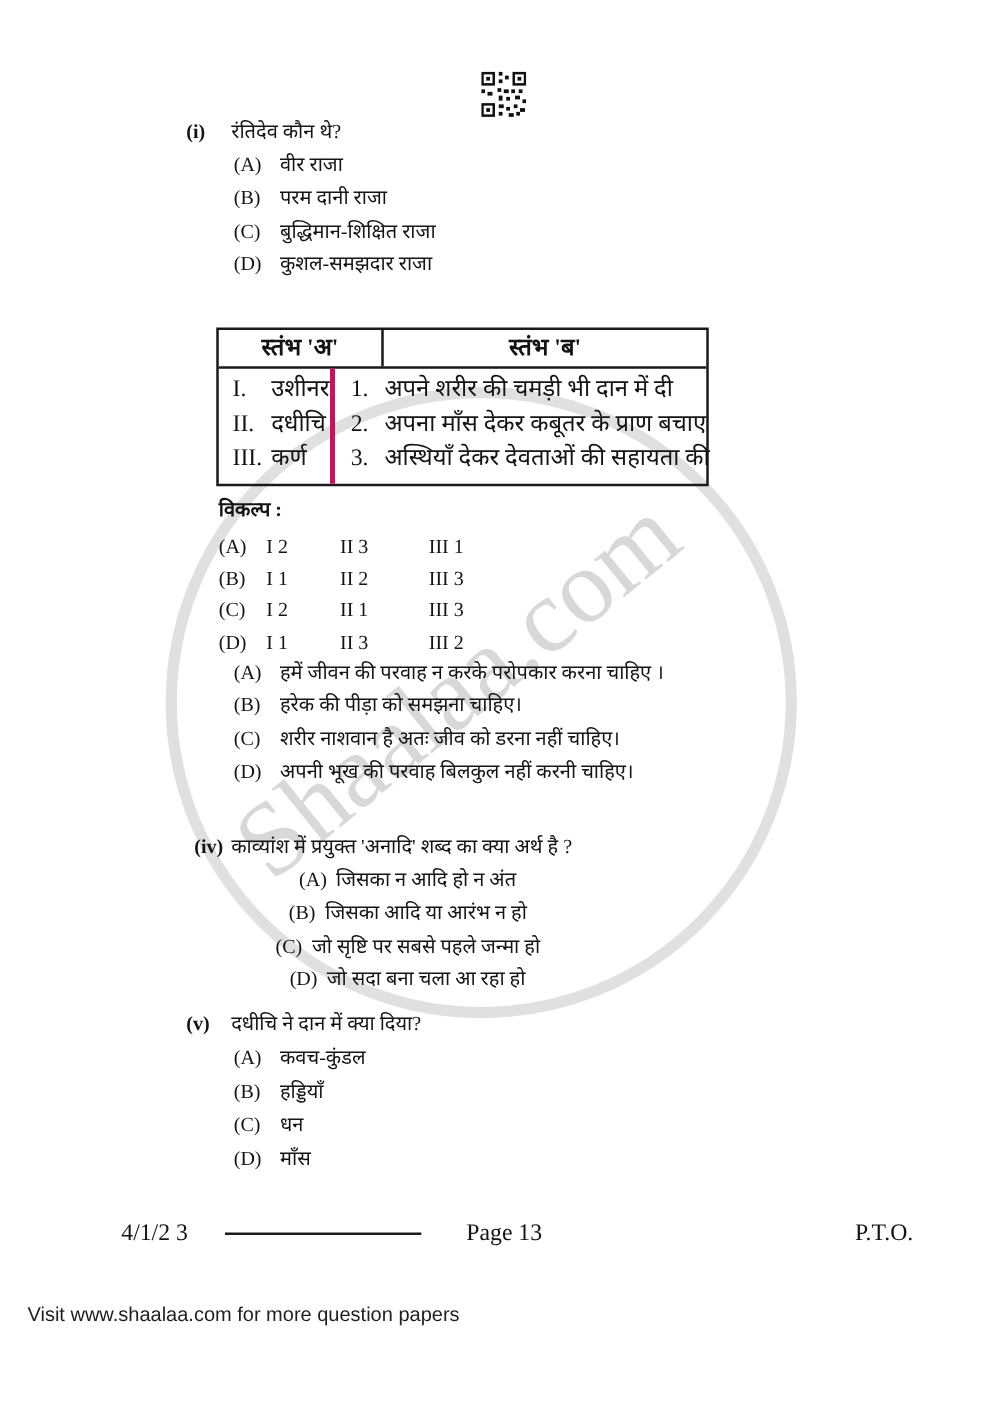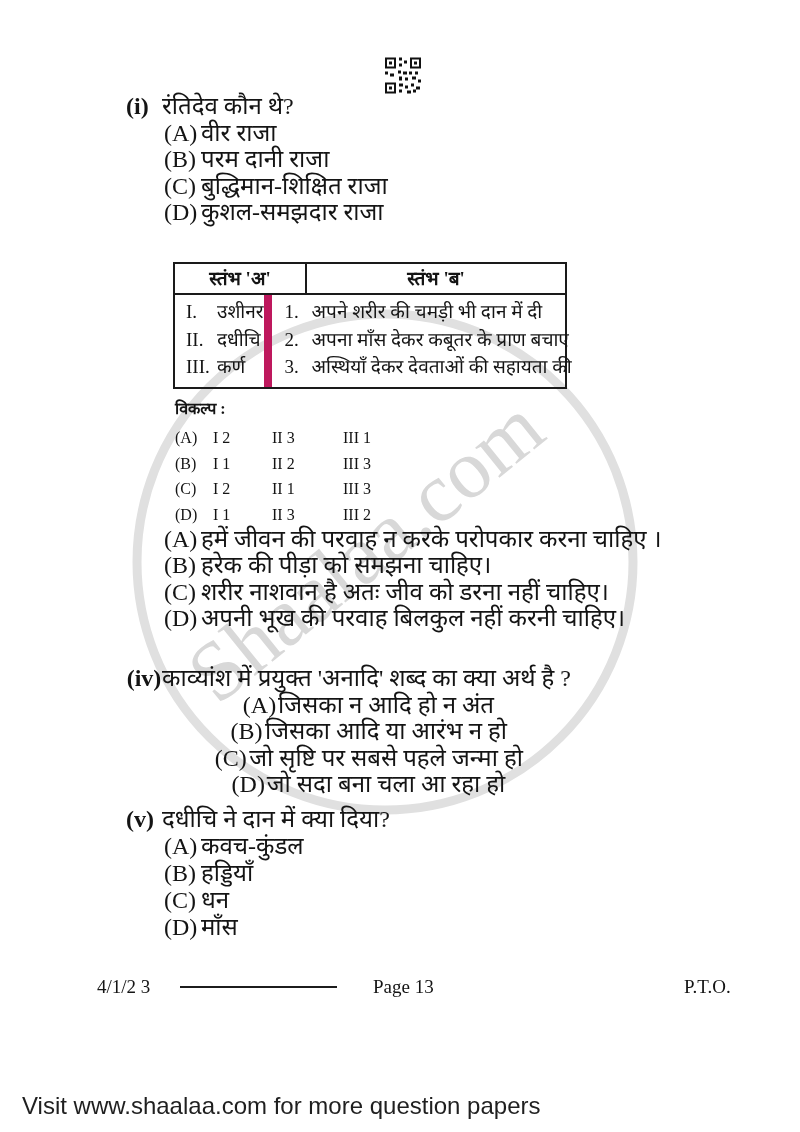--- a/index.html
+++ b/index.html
@@ -5,39 +5,39 @@
   html,body { margin:0; padding:0; background:#ffffff; }
   .page {
     position:relative; width:800px; height:1132px; background:#ffffff;
     font-family:"Liberation Serif", serif; color:#141414; overflow:hidden;
   }
   
   .wm { position:absolute; left:0; top:0; z-index:0; }
   
   .qr { position:absolute; left:385px; top:57px; width:36px; height:37px; z-index:2; }
   
-  .q { position:absolute; left:126px; z-index:2; font-size:24px; white-space:nowrap; }
+  .q { position:absolute; left:149px; z-index:2; font-size:16px; white-space:nowrap; }
   .line { height:26.5px; line-height:26.5px; }
   .qnum { display:inline-block; width:36px; font-weight:bold; }
   .qtext {}
   .opt { padding-left:38px; }
   .olabel { display:inline-block; width:37px; }
   .q1 { top:93px; }
   .q2 { top:231px; }
   .q3 { top:526px; }  .q3 .line { height:26.4px; line-height:26.4px; }
   .q4 { top:665px; }  .q4 .line { height:26.6px; line-height:26.6px;text-align:center; }
   .q5 { top:806px; }  .q5 .line { height:27px; line-height:27px; }
   
   .mtable { position:absolute; left:173px; top:262px; width:390px; z-index:2;
             border:2px solid #1a1a1a; font-size:19px; background:transparent; }
   .mt-head { display:flex; border-bottom:2px solid #1a1a1a; height:29px; line-height:29px; font-weight:bold; }
   .mt-ha { width:130px; text-align:center; border-right:2px solid #1a1a1a; }
   .mt-hb { flex:1; text-align:center; }
   .mt-body { display:flex; }
-  .mt-cola { width:130px; border-right:8px solid #be185d; padding:3px 0 6px; }
+  .mt-cola { width:130px; border-right:4px solid #be185d; padding:3px 0 6px; }
   .mt-colb { flex:1; padding:3px 0 6px; }
   .mt-row { height:27.5px; line-height:27.5px; white-space:nowrap; }
   .mt-cola .mt-row { padding-left:11px; }
   .mt-colb .mt-row { padding-left:13px; }
   .sno { display:inline-block; width:31px; }
   .mno { display:inline-block; width:27px; }
   
   .vik { position:absolute; left:175px; top:395px; z-index:2; font-size:16px; white-space:nowrap; }
   .vhead { font-weight:bold; height:30px; line-height:27px; }
   .vrow { height:25.6px; line-height:25.6px; }
@@ -45,22 +45,22 @@
   .vc1 { display:inline-block; width:59px; }
   .vc2 { display:inline-block; width:71px; }
   .vc3 { display:inline-block; }
   
   .footer { position:absolute; left:0; top:0; width:800px; z-index:2; font-size:19px; }
   .f-code { position:absolute; left:97px;  top:976px; }
   .f-rule { position:absolute; left:180px; top:986px; width:157px; height:2px; background:#1c1c1c; }
   .f-page { position:absolute; left:373px; top:976px; }
   .f-pto  { position:absolute; left:684px; top:976px; }
   
-  .banner { position:absolute; left:22px; top:1092px; z-index:2;
-            font-family:"Liberation Sans", sans-serif; font-size:24px; color:#1f1f1f; white-space:nowrap; }
+  .banner { position:absolute; left:22px; top:1044px; z-index:2;
+            font-family:"Liberation Sans", sans-serif; font-size:16px; color:#1f1f1f; white-space:nowrap; }
 </style>
 </head>
 <body>
 
 <div class="page">
 
   <svg class="wm" width="800" height="1132" aria-hidden="true">
     <circle cx="385" cy="562" r="248" fill="none" stroke="#e0e0e0" stroke-width="9"></circle>
     <text transform="translate(383,572) rotate(-39)" text-anchor="middle" font-family="Liberation Serif, serif" font-size="84" fill="#d8d8d8">Shaalaa.com</text>
   </svg>

